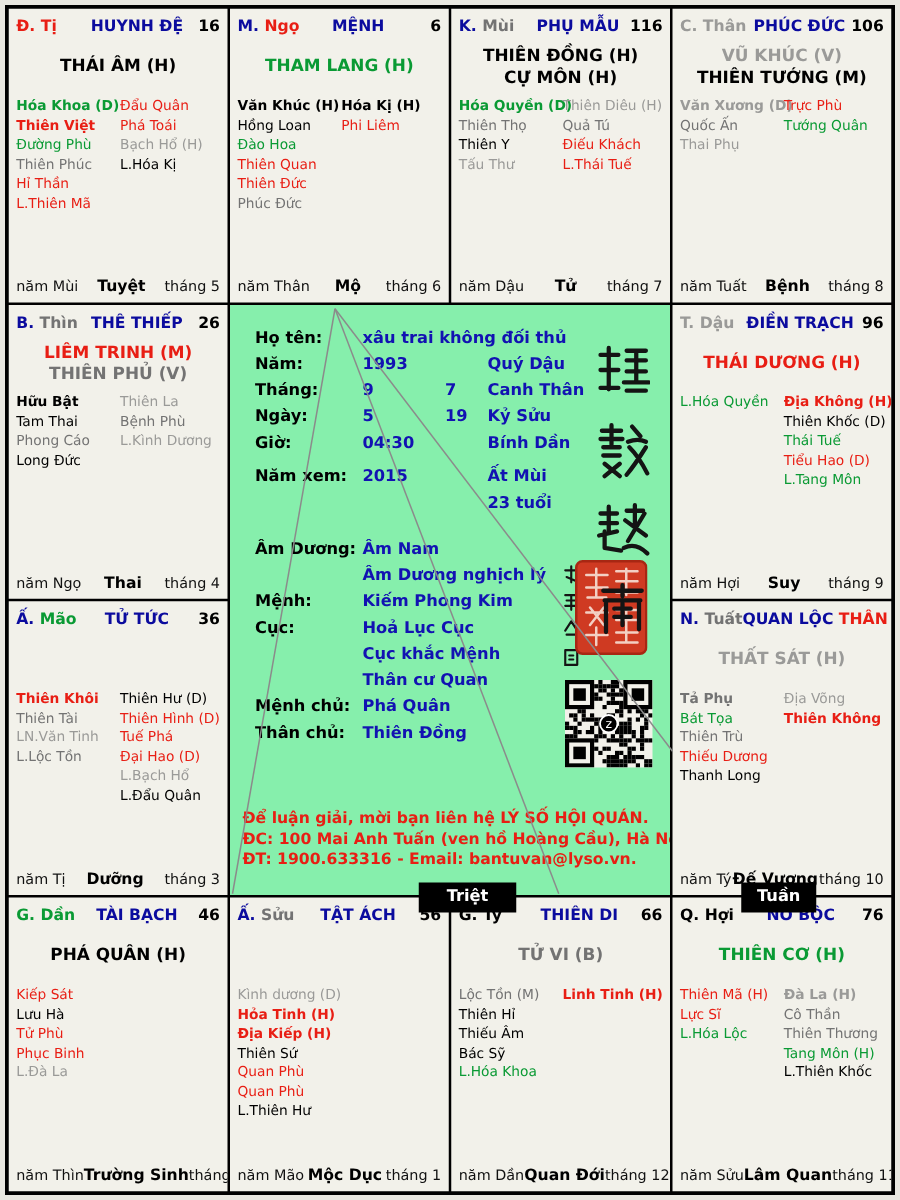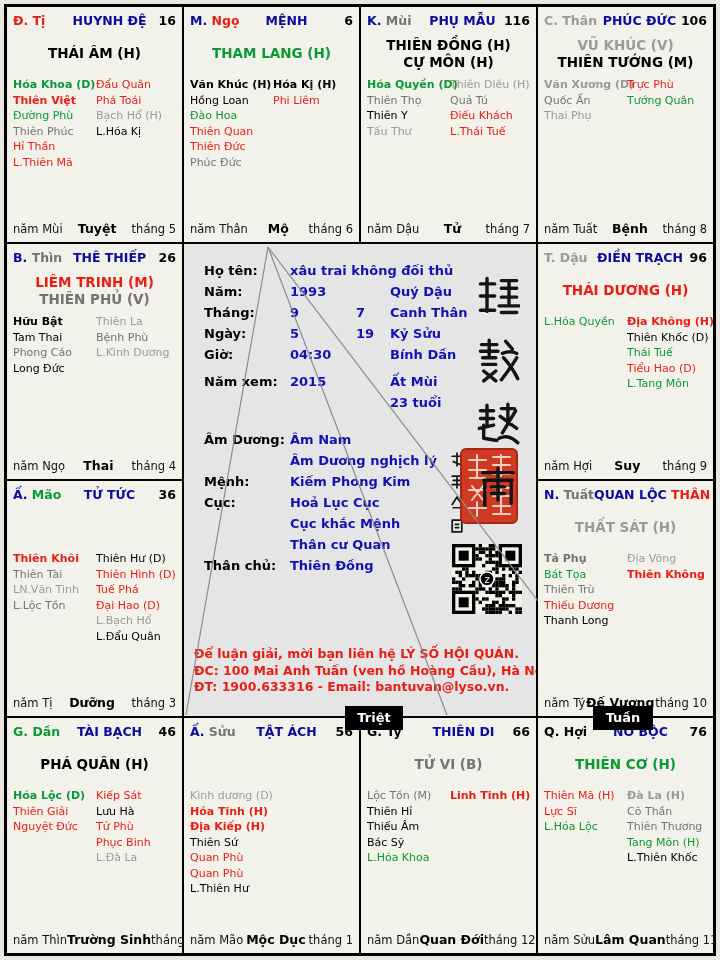--- a/index.html
+++ b/index.html
@@ -1,21 +1,21 @@
 <!DOCTYPE html>
 <html><head>
 <meta charset="utf-8">
 <style>
   html,body{margin:0;padding:0;}
   body{background:#cfcec8;font-family:"DejaVu Sans","Liberation Sans",sans-serif;}
   .page{position:relative;width:720px;height:960px;background:#e8e7e0;box-sizing:border-box;padding:4px;overflow:hidden;}
   .grid{width:712px;height:952px;background:#000;border:3px solid #000;box-sizing:border-box;
         display:grid;grid-template-columns:repeat(4,1fr);grid-template-rows:repeat(4,1fr);gap:2px;}
   .cell{background:#f2f1ea;position:relative;overflow:hidden;}
-  .center{grid-area:2/2/4/4;background:#e5e5e5;position:relative;overflow:hidden;}
+  .center{grid-area:2/2/4/4;background:#86efac;position:relative;overflow:hidden;}
   
   .hdr{position:absolute;top:6px;left:6px;right:6px;display:flex;align-items:baseline;font-weight:700;font-size:12.5px;white-space:nowrap;}
   .branch{width:54px;text-align:left;}
   .palace{flex:1;text-align:center;color:#0b0b9e;}
   .num{min-width:24px;text-align:right;color:#000;}
   .mains{position:absolute;top:27px;left:2px;right:2px;height:40px;display:flex;flex-direction:column;justify-content:center;
          text-align:center;font-weight:700;font-size:13.5px;line-height:17.5px;white-space:nowrap;}
   .scols{position:absolute;top:70px;left:6px;right:1px;display:flex;font-size:11px;line-height:15.5px;font-weight:400;}
   .sc{white-space:nowrap;}
   .sc1{width:83px;flex:none;}
@@ -39,21 +39,21 @@
   .cmain{position:absolute;left:292px;top:28px;display:flex;flex-direction:column;gap:16px;z-index:2;}
   .cmain svg{display:block;}
   .cside{position:absolute;left:266px;top:208px;display:flex;flex-direction:column;gap:6px;z-index:0;}
   .seal{position:absolute;left:276px;top:204px;width:58px;height:76px;z-index:1;}
   .qr{position:absolute;left:268px;top:300px;width:70px;height:70px;z-index:2;background:#f2f1ea;}
   
   .lines{position:absolute;left:4px;top:4px;z-index:3;pointer-events:none;}
   .lines line{stroke:#8b8b8b;stroke-width:1.2;}
   .tag{position:absolute;z-index:4;background:#000;color:#fff;font-weight:700;font-size:13px;
        text-align:center;line-height:24px;height:24px;}
-  .tag-triet{left:345px;top:706px;width:58px;}
+  .tag-triet{left:335px;top:706px;width:78px;}
   .tag-tuan{left:593px;top:706px;width:60px;}
   .stroke-b{stroke:#141414;stroke-width:3.1;fill:none;stroke-linecap:round;stroke-linejoin:round;}
   .stroke-s{stroke:#141414;stroke-width:1.6;fill:none;stroke-linecap:round;}
 </style>
 </head>
 <body>
 
 <div class="page">
   <div class="grid">
     <div class="cell" style="grid-area:1/1">
@@ -289,25 +289,20 @@
     <div class="cell" style="grid-area:4/1">
         <div class="hdr">
           <span class="branch"><span class="c-g">G.</span> <span class="c-g">Dần</span></span>
           <span class="palace">TÀI BẠCH</span>
           <span class="num">46</span>
         </div>
         <div class="mains">
           <div class="c-k">PHÁ QUÂN (H)</div>
         </div>
         <div class="scols">
-          <div class="sc sc1">
-            <div class="c-g bd">Hóa Lộc (D)</div>
-            <div class="c-r">Thiên Giải</div>
-            <div class="c-r">Nguyệt Đức</div>
-          </div>
           <div class="sc sc2">
             <div class="c-r">Kiếp Sát</div>
             <div class="c-k">Lưu Hà</div>
             <div class="c-r">Tử Phù</div>
             <div class="c-r">Phục Binh</div>
             <div class="c-y">L.Đà La</div>
           </div>
         </div>
         <div class="foot">
           <span>năm Thìn</span>
@@ -466,20 +461,26 @@
           </div>
           <div class="irow">
             <span class="il"></span>
             <span class="iv ">Cục khắc Mệnh</span>
             <span class="iv w2"></span>
             <span class="iv"></span>
           </div>
           <div class="irow">
             <span class="il"></span>
             <span class="iv ">Thân cư Quan</span>
+            <span class="iv w2"></span>
+            <span class="iv"></span>
+          </div>
+          <div class="irow">
+            <span class="il">Mệnh chủ:</span>
+            <span class="iv ">Phá Quân</span>
             <span class="iv w2"></span>
             <span class="iv"></span>
           </div>
           <div class="irow">
             <span class="il">Thân chủ:</span>
             <span class="iv ">Thiên Đồng</span>
             <span class="iv w2"></span>
             <span class="iv"></span>
           </div>
         </div>

